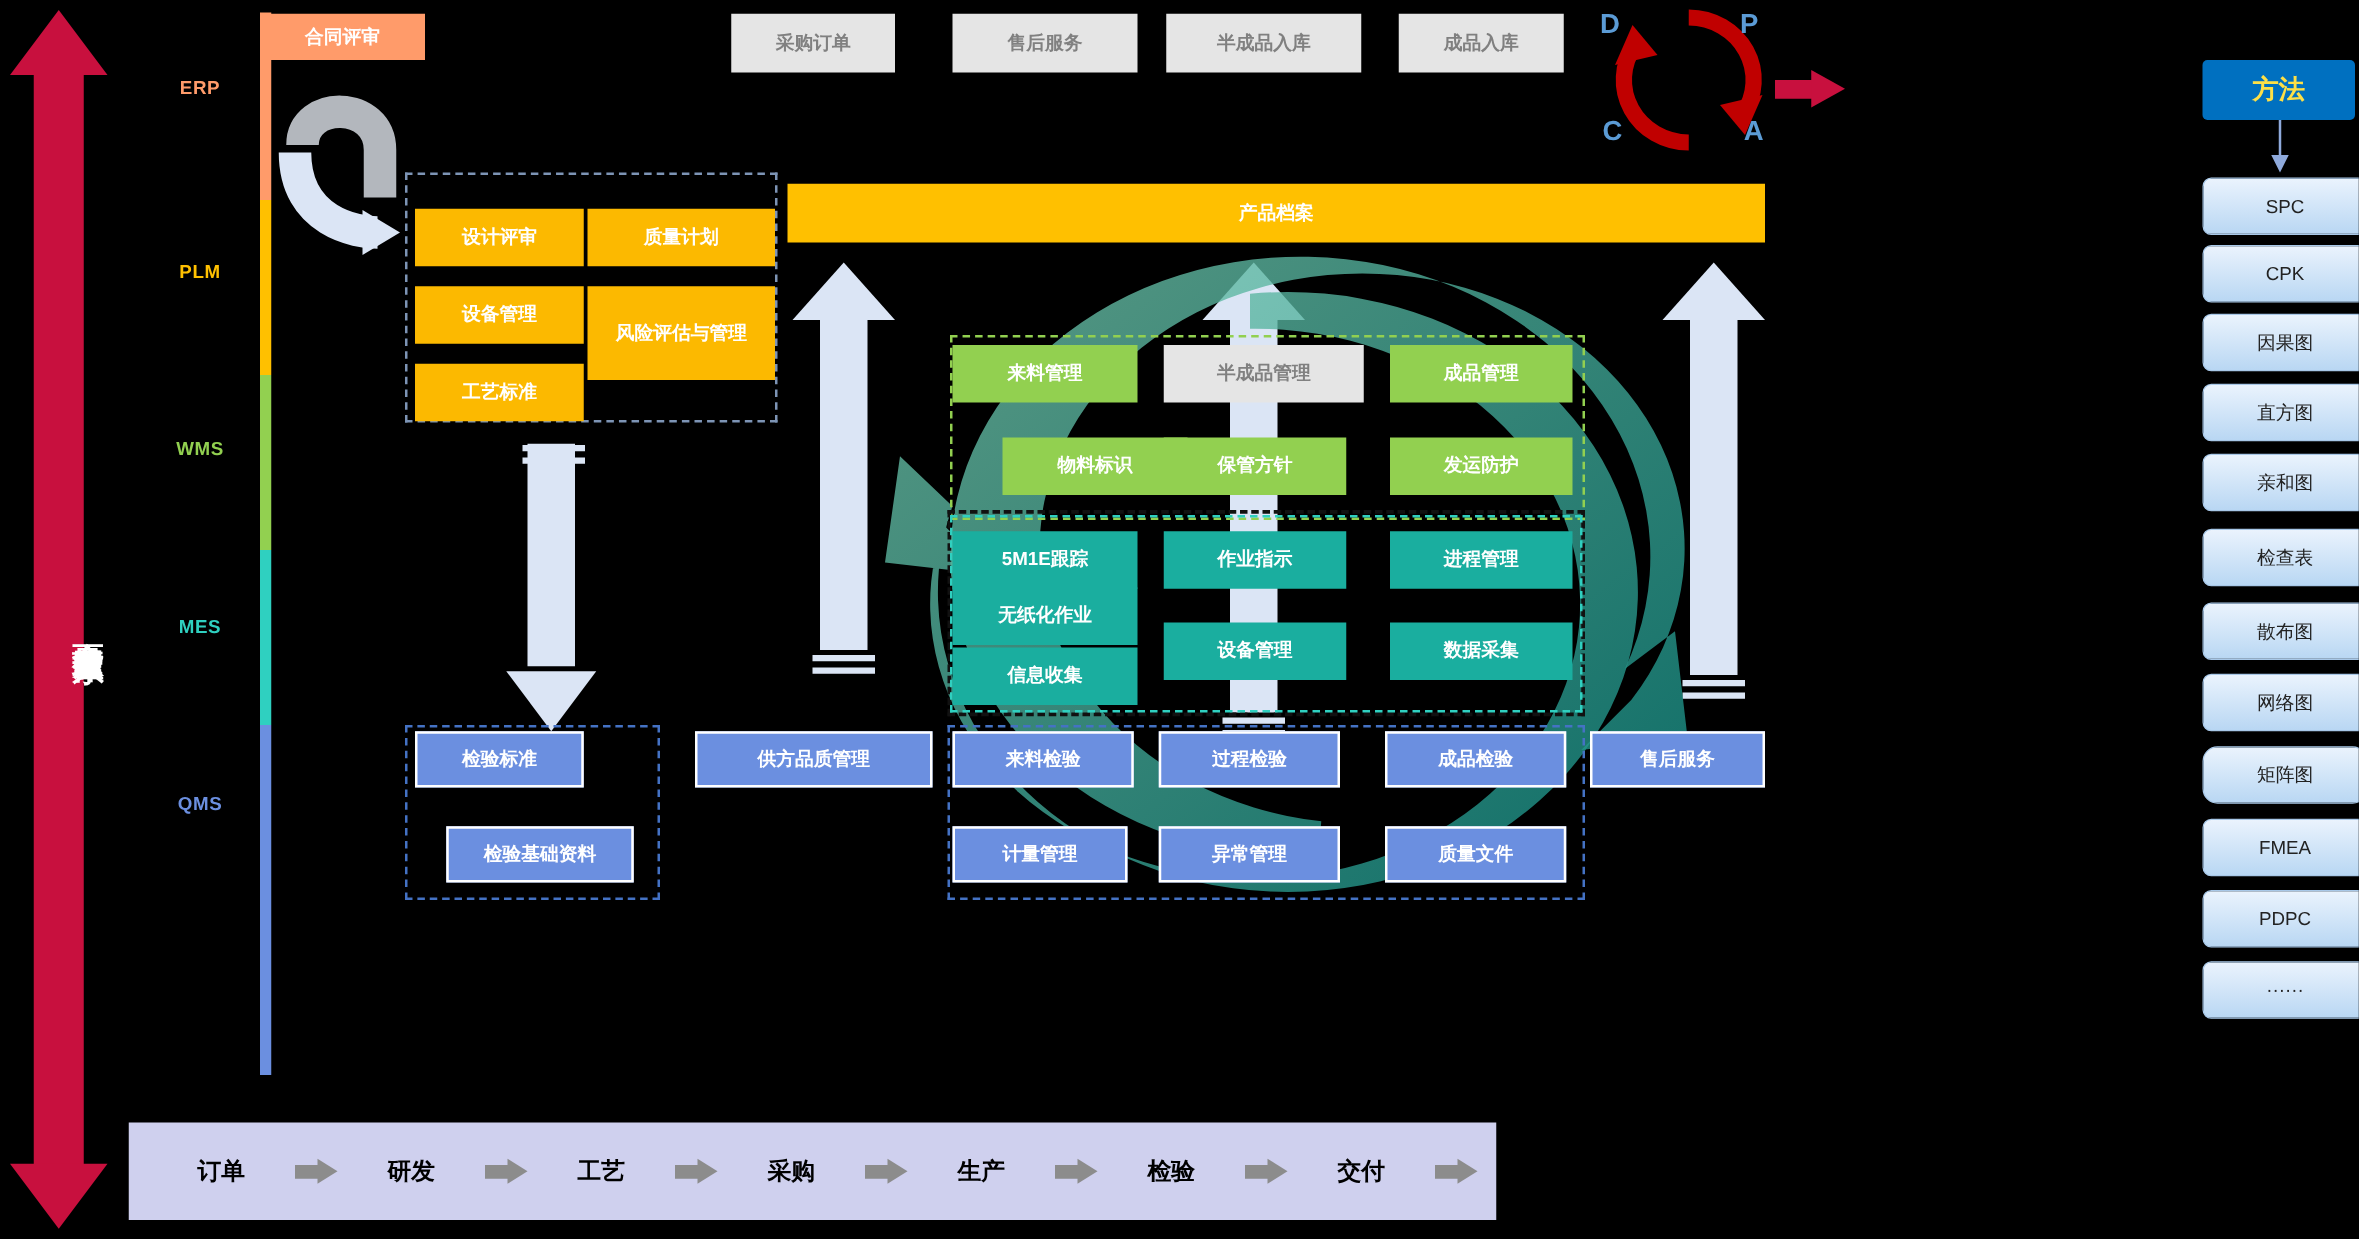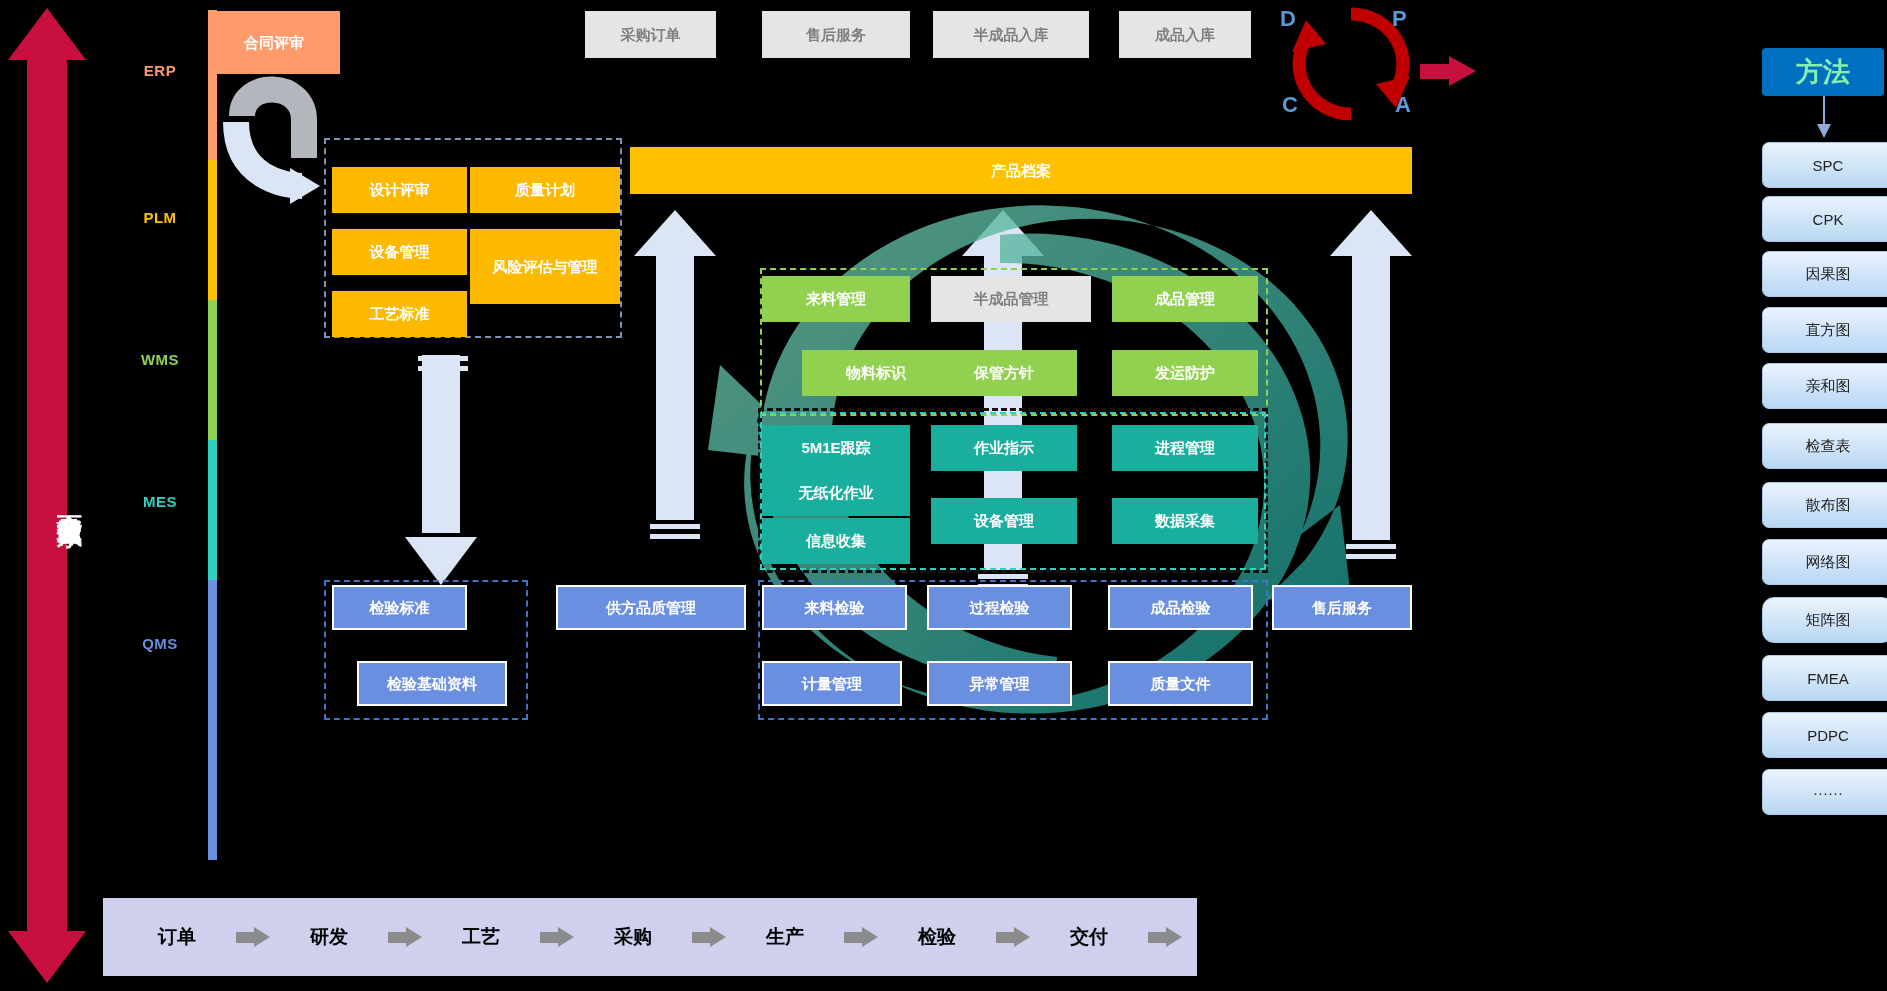--- a/index.html
+++ b/index.html
@@ -50,21 +50,21 @@
     text-align:center; font-size:15px; font-weight:bold; color:#fff;
     line-height:1.2;
   }
   .box.gray  { background:#e5e5e5; color:#808080; font-weight:bold; }
   .box.orange{ background:#ff9b6a; }
   .box.amber { background:#fcb900;margin-top:16px; }
   .box.amber2{ background:#ffc000; }
   .box.green { background:#92d050; }
   .box.teal  { background:#1aae9f; }
   .box.blue  { background:#6b8fe0; border:2px solid #fff; }
-  .box.navy  { background:#0070c0; color:#86efac; font-size:27px; border-radius:4px; }
+  .box.navy  { background:#0070c0; color:#fde047; font-size:21px; border-radius:4px; }
 
   
   .dashframe { position:absolute; border:2px dashed; }
 
   
   .method-item {
     position:absolute; left:1762px; width:132px; height:46px;
     border:1px solid #a8c8e8; border-radius:7px;
     background:linear-gradient(#eaf3fd,#b9d7f3);
     display:flex; align-items:center; justify-content:center;
@@ -122,21 +122,21 @@
   <div style="height:140px;background:#2fd0c0"></div>
   <div style="height:280px;background:#6b8fe0"></div>
 </div>
 
 <div class="layer-label" style="top:62px;  color:#ff9b6a">ERP</div>
 <div class="layer-label" style="top:209px; color:#ffc000">PLM</div>
 <div class="layer-label" style="top:351px; color:#92d050">WMS</div>
 <div class="layer-label" style="top:493px; color:#2fd0c0">MES</div>
 <div class="layer-label" style="top:635px; color:#6b8fe0">QMS</div>
 
-<div class="box orange" style="left:208px;top:11px;width:132px;height:63px;">合同评审</div>
+<div class="box orange" style="left:208px;top:11px;width:132px;height:37px;">合同评审</div>
 
 <div class="box gray" style="left:585px;top:11px;width:131px;height:47px;">采购订单</div>
 <div class="box gray" style="left:762px;top:11px;width:148px;height:47px;">售后服务</div>
 <div class="box gray" style="left:933px;top:11px;width:156px;height:47px;">半成品入库</div>
 <div class="box gray" style="left:1119px;top:11px;width:132px;height:47px;">成品入库</div>
 
 <svg style="left:228px;top:82px;width:90px;height:130px">
   <path d="M14,34 C14,-2 76,-2 76,38 L76,76" fill="none" stroke="#b3b7bd" stroke-width="26" stroke-linecap="butt"></path>
   <path d="M8,40 C8,96 58,104 74,104" fill="none" stroke="#dbe5f5" stroke-width="26"></path>
   <polygon points="62,86 62,122 92,104" fill="#dbe5f5"></polygon>

